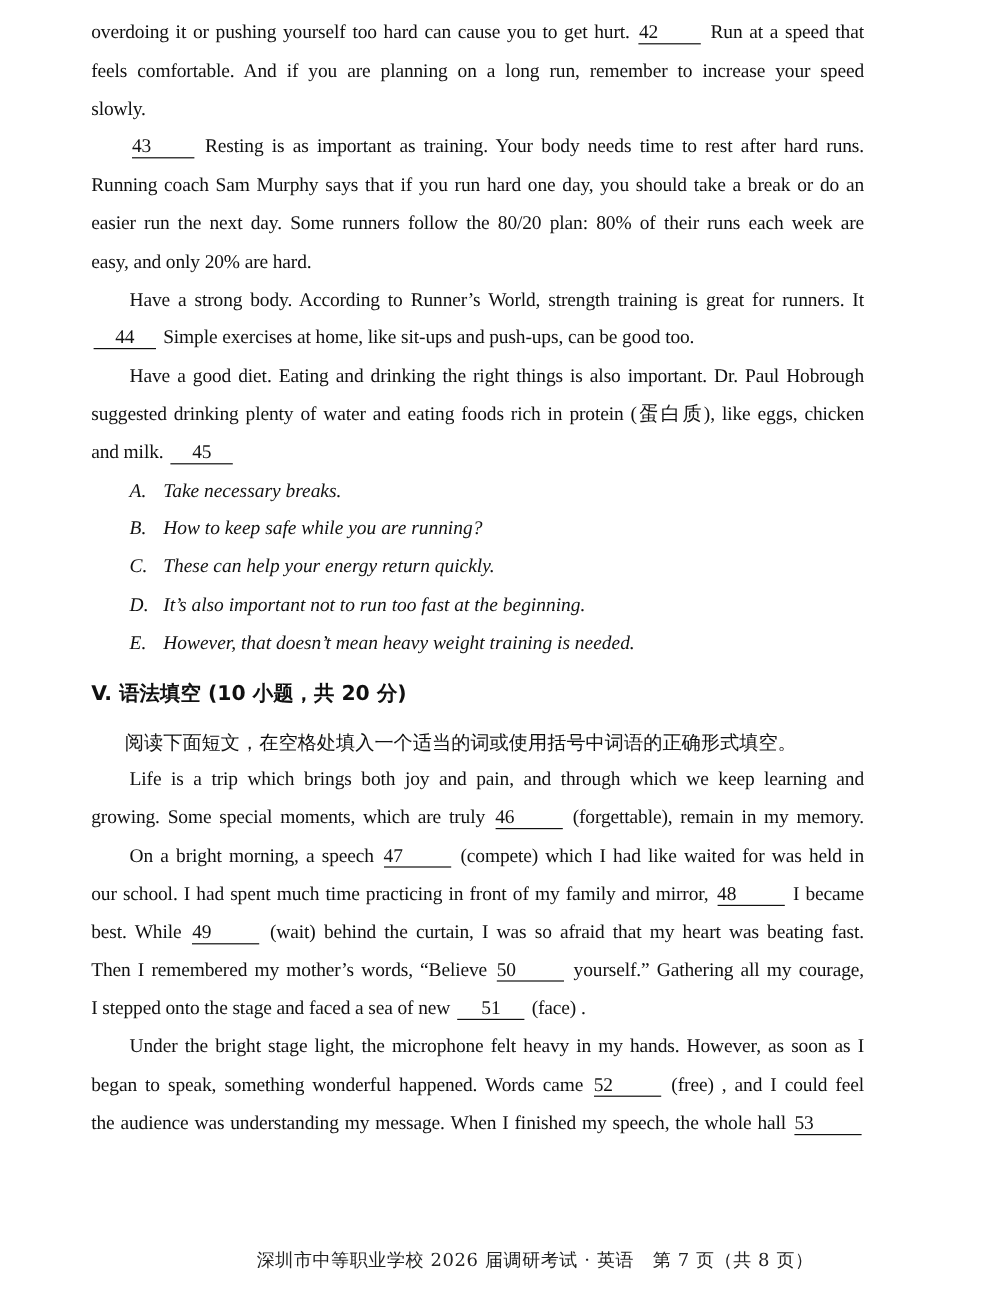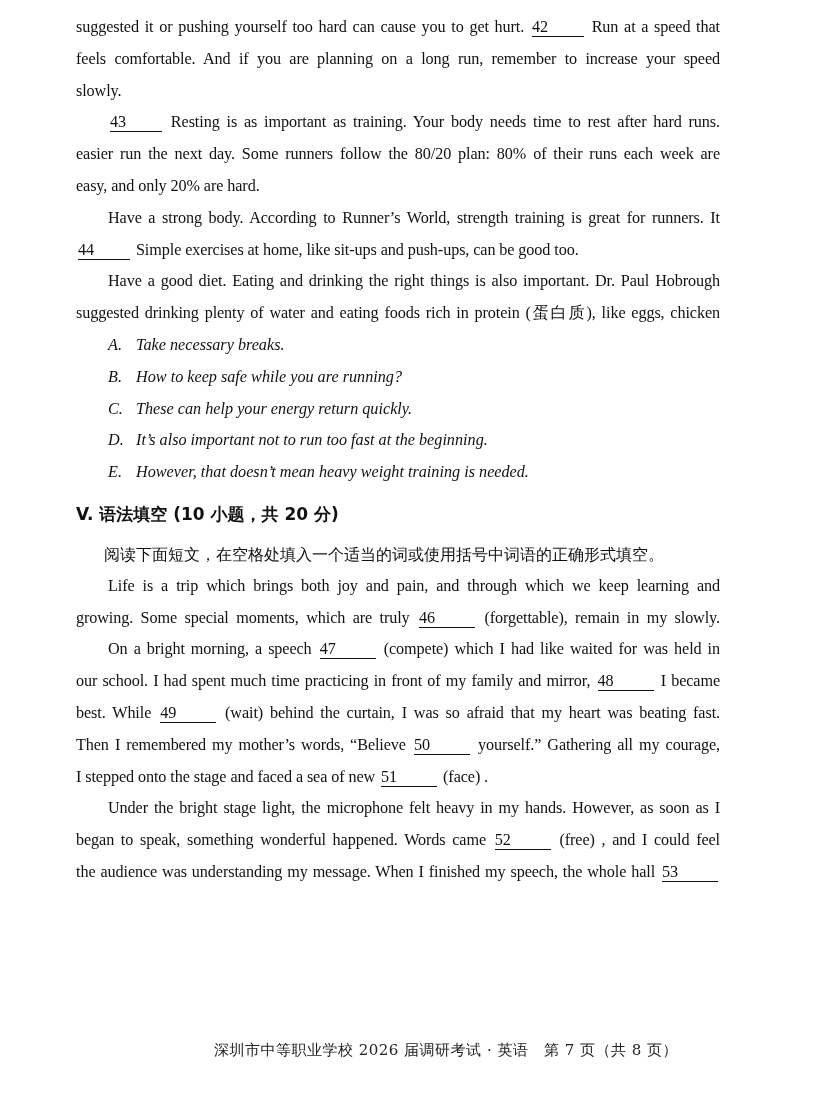--- a/index.html
+++ b/index.html
@@ -29,21 +29,21 @@
       letter-spacing: -0.1px;
     }
     .justify {
       text-align: justify;
       text-align-last: justify;
     }
     .indent { padding-left: 32px; }
     .blank {
       display: inline-block;
       border-bottom: 1px solid #111;
-      text-align: left;
+      text-align: center;
       line-height: 18px;
       margin: 0 2px;
     }
     .blank.w1 { min-width: 52px; }
     .blank.w2 { min-width: 56px; }
     .opt {
       padding-left: 32px;
       font-size: 16.2px;
       line-height: 31.8px;
       height: 31.8px;
@@ -87,48 +87,53 @@
       margin-left: 36px;
     }
   </style>
 </head>
 <body>
 
 <div class="page">
 
   <div>
     <div class="line justify">
-      <span>suggested it or pushing yourself too hard can cause you to get hurt.</span>
+      <span>overdoing it or pushing yourself too hard can cause you to get hurt.</span>
       <span class="blank w1">42</span>
       <span>Run at a speed that</span>
     </div>
     <div class="line justify">feels comfortable. And if you are planning on a long run, remember to increase your speed</div>
     <div class="line">slowly.</div>
   </div>
 
   <div>
     <div class="line justify indent">
       <span class="blank w1">43</span>
       <span>Resting is as important as training. Your body needs time to rest after hard runs.</span>
     </div>
+    <div class="line justify">Running coach Sam Murphy says that if you run hard one day, you should take a break or do an</div>
     <div class="line justify">easier run the next day. Some runners follow the 80/20 plan: 80% of their runs each week are</div>
     <div class="line">easy, and only 20% are hard.</div>
   </div>
 
   <div>
     <div class="line justify indent">Have a strong body. According to Runner’s World, strength training is great for runners. It</div>
     <div class="line">
       <span class="blank w1">44</span>
       <span>Simple exercises at home, like sit-ups and push-ups, can be good too.</span>
     </div>
   </div>
 
   <div>
     <div class="line justify indent">Have a good diet. Eating and drinking the right things is also important. Dr. Paul Hobrough</div>
     <div class="line justify">suggested drinking plenty of water and eating foods rich in protein (蛋白质), like eggs, chicken</div>
+    <div class="line">
+      <span>and milk.</span>
+      <span class="blank w1">45</span>
+    </div>
   </div>
 
   <div>
     <div class="opt">
       <span class="letter">A.</span><span>Take necessary breaks.</span>
     </div>
     <div class="opt">
       <span class="letter">B.</span><span>How to keep safe while you are running?</span>
     </div>
     <div class="opt">
@@ -143,21 +148,21 @@
   </div>
 
   <div class="section-title cn">V. 语法填空 (10 小题，共 20 分)</div>
   <div class="instruction">阅读下面短文，在空格处填入一个适当的词或使用括号中词语的正确形式填空。</div>
 
   <div>
     <div class="line justify indent">Life is a trip which brings both joy and pain, and through which we keep learning and</div>
     <div class="line justify">
       <span>growing. Some special moments, which are truly</span>
       <span class="blank w2">46</span>
-      <span>(forgettable), remain in my slowly.</span>
+      <span>(forgettable), remain in my memory.</span>
     </div>
   </div>
 
   <div>
     <div class="line justify indent">
       <span>On a bright morning, a speech</span>
       <span class="blank w2">47</span>
       <span>(compete) which I had like waited for was held in</span>
     </div>
     <div class="line justify">

